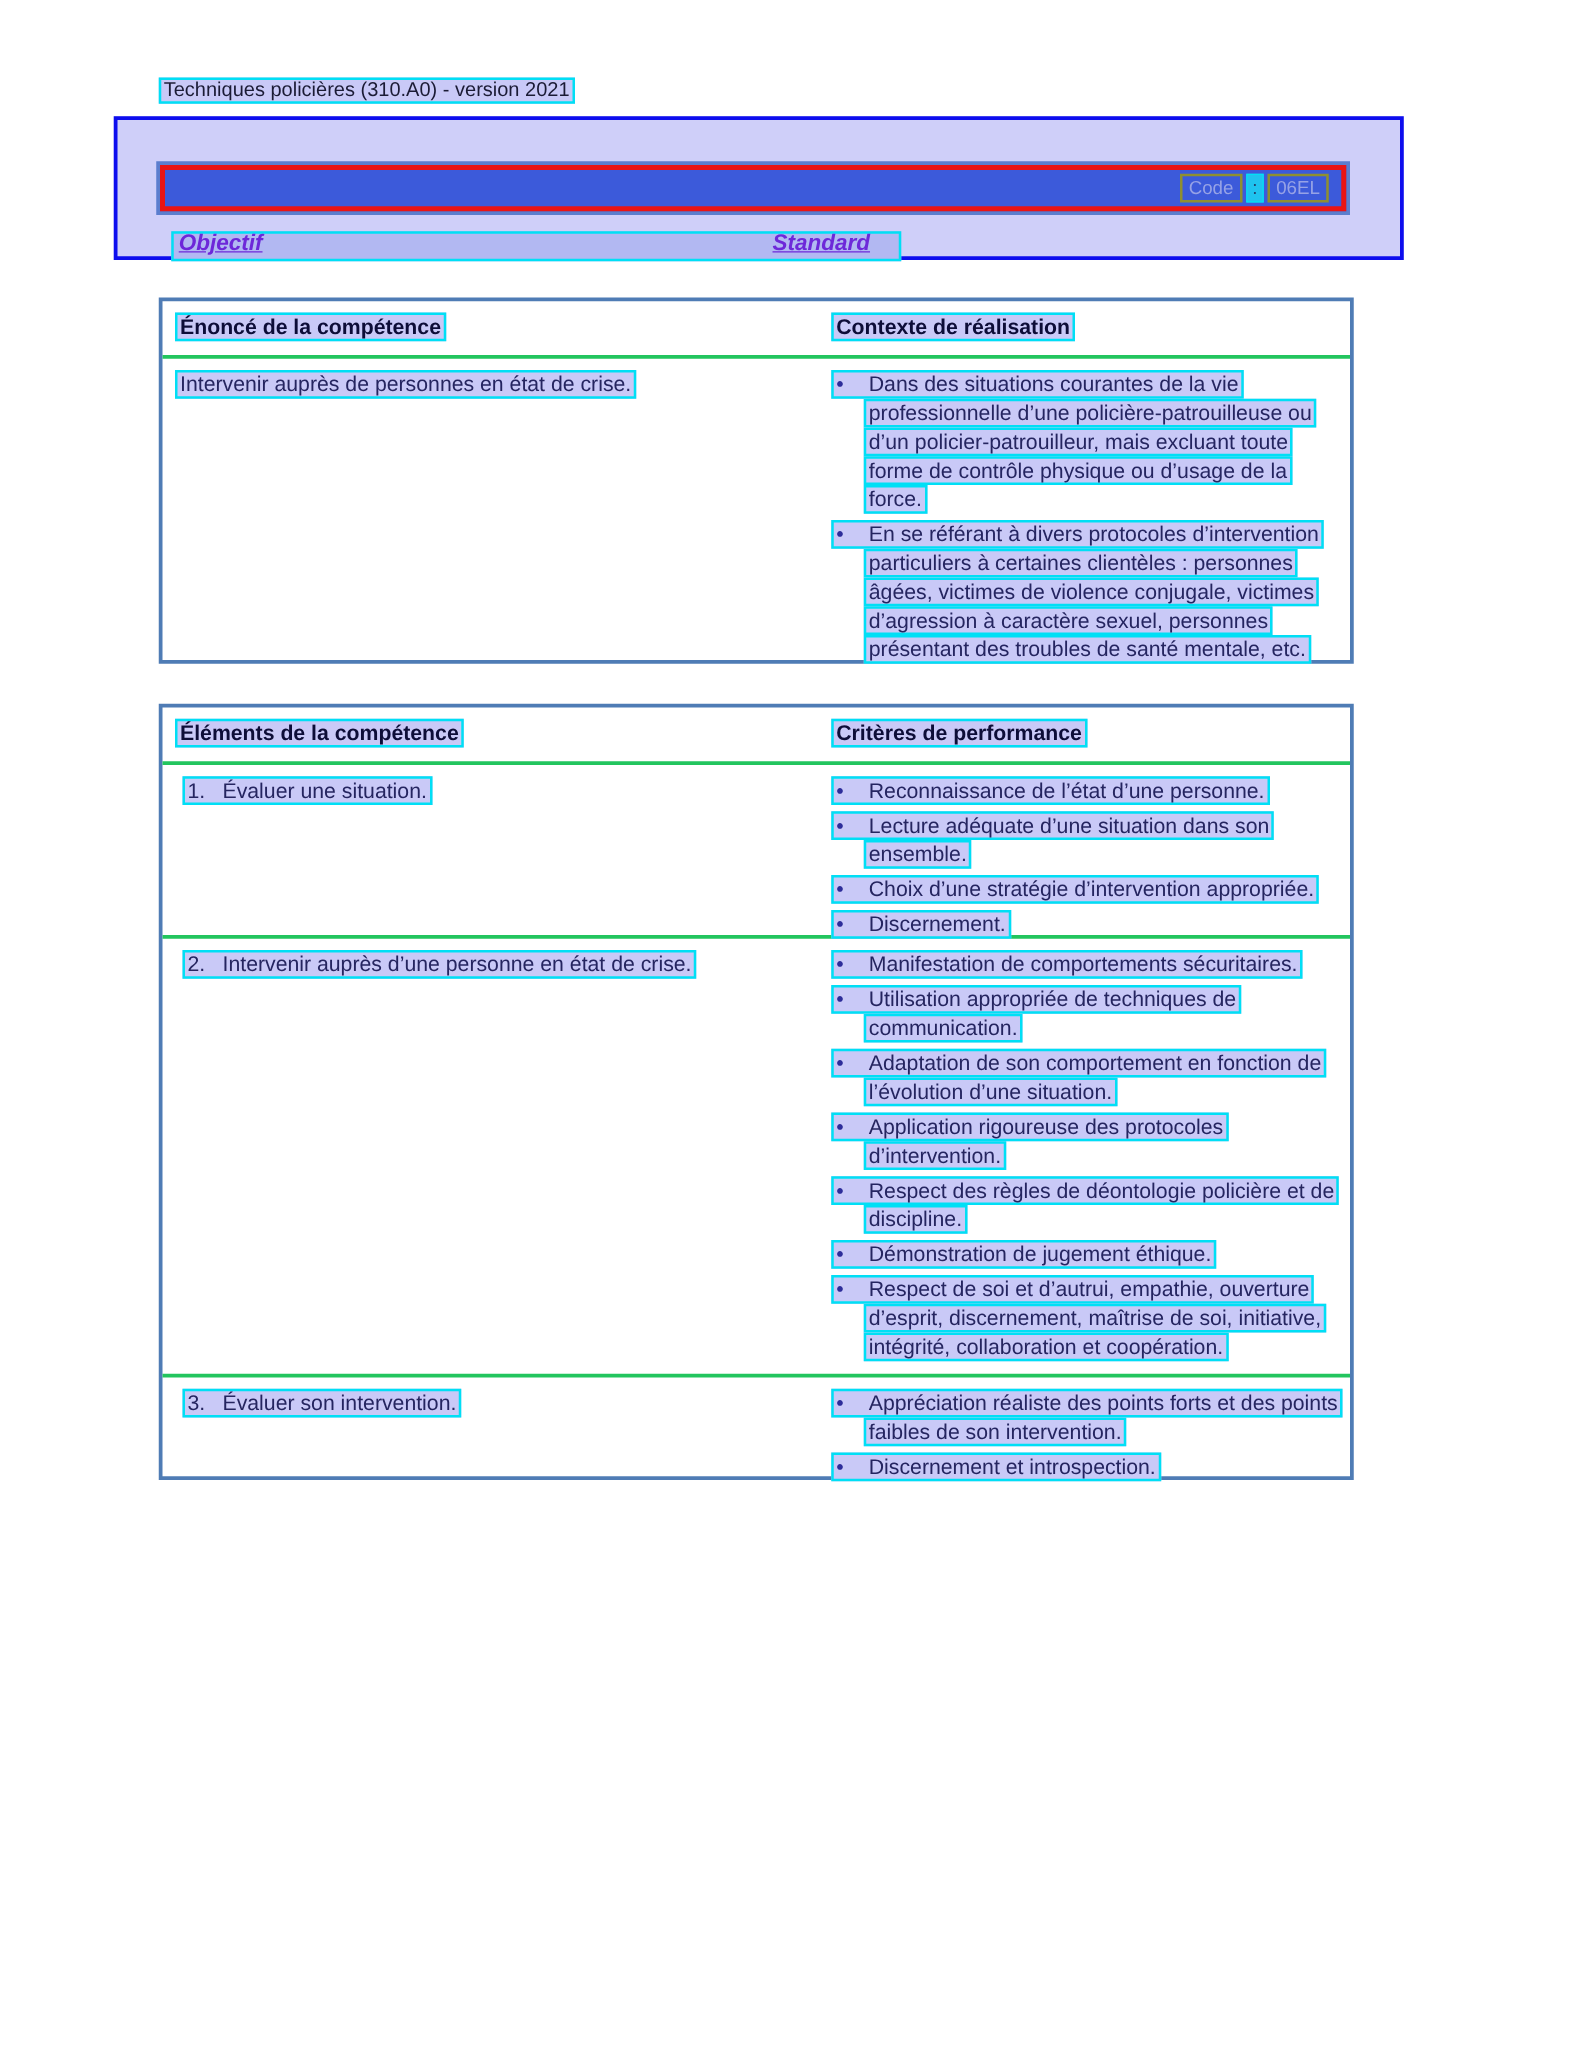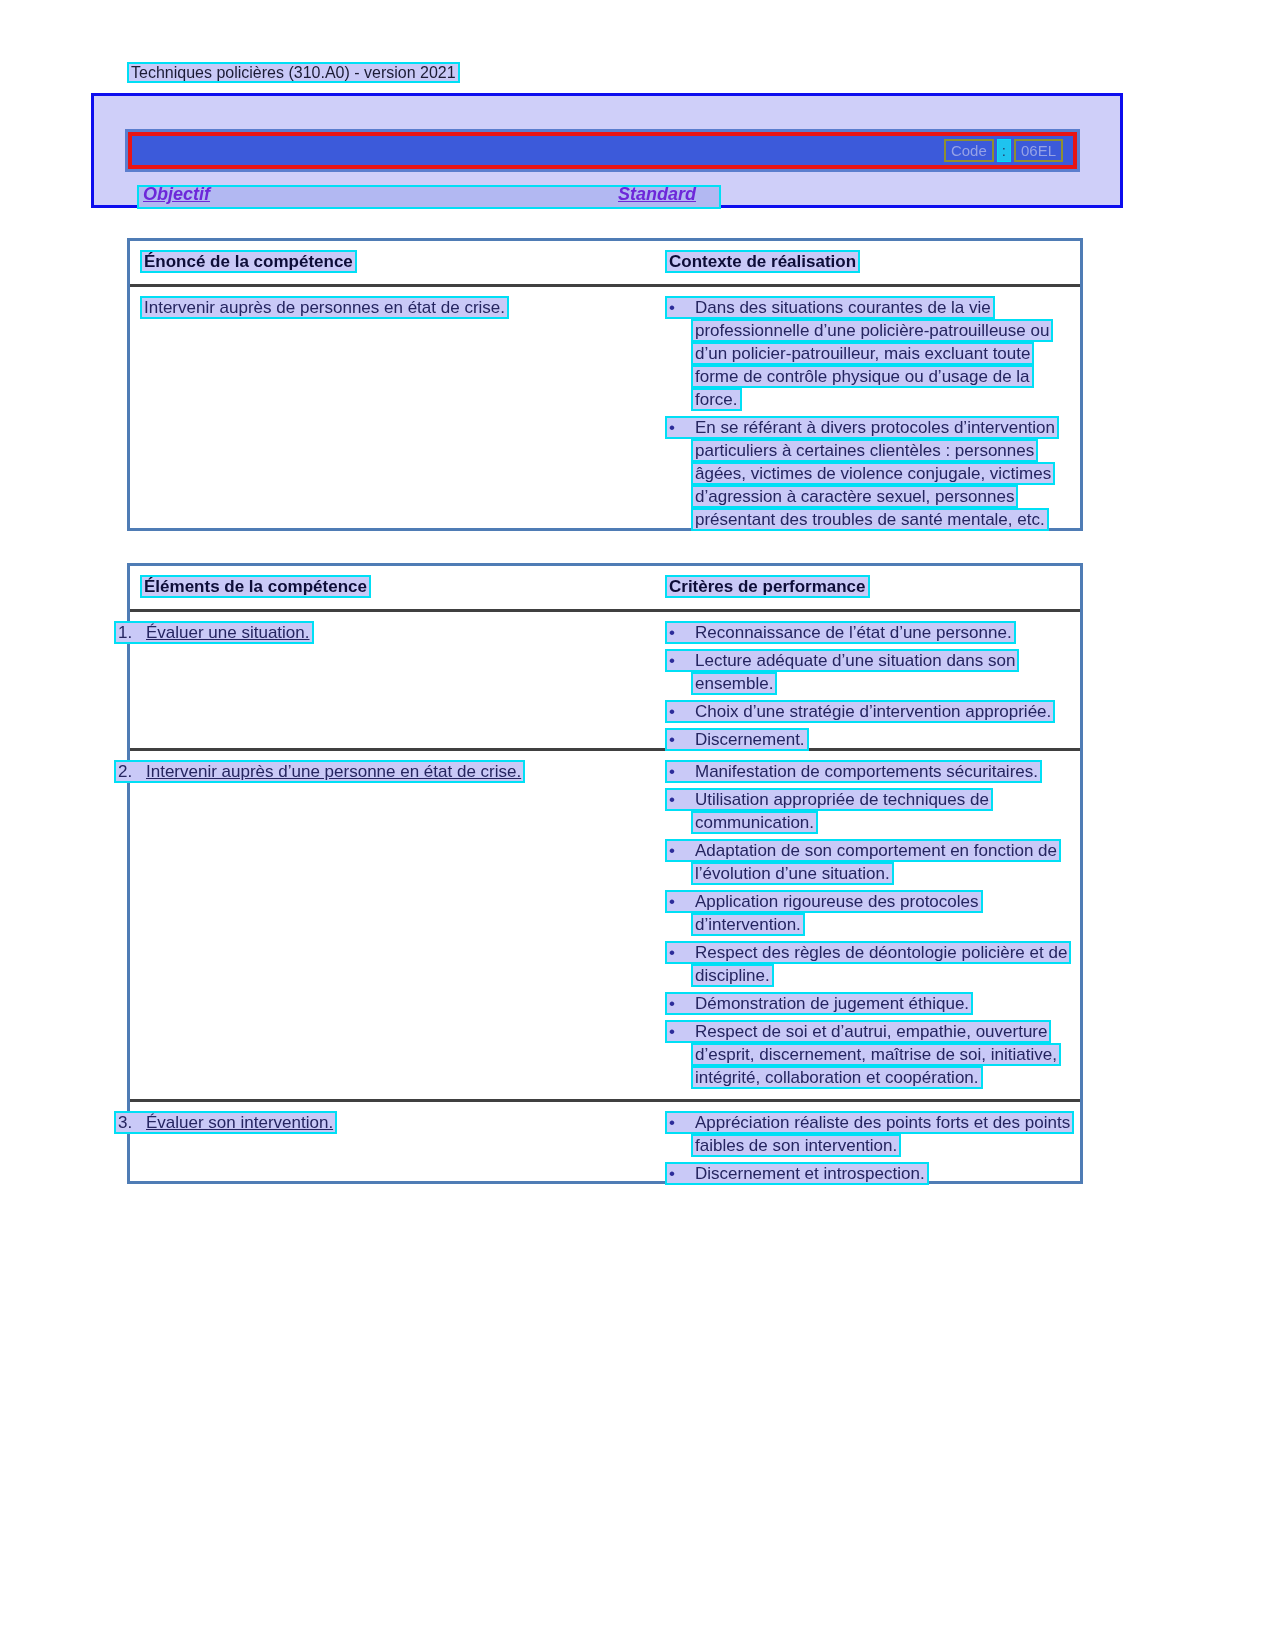--- a/index.html
+++ b/index.html
@@ -42,29 +42,29 @@
   }
   .objectif{position:absolute;left:4px;top:-3px;}
   .standard{position:absolute;left:479px;top:-3px;}
 
   
   .tbl{position:absolute;left:127px;width:950px;border:3px solid #4f7cb5;background:#ffffff;
        font-size:17px;line-height:23px;color:#252560;}
   .tbl-1{top:238px;}
   .tbl-2{top:563px;}
   .trow{display:grid;grid-template-columns:480px 1fr;gap:40px;}
-  .trow + .trow{border-top:3px solid #404040;}
+  .trow + .trow{border-top:3px solid #22c55e;}
   .th{font-weight:bold;color:#0d0d38;}
   .thead{height:43px;}
   .cell{padding:9px 10px 0 10px;}
   .cell-left{padding-right:30px;}
   .cell-right{padding-left:15px;padding-right:8px;}
   .bullet{margin:0 0 5px 0;padding-left:26px;text-indent:-26px;}
   .dot{display:inline-block;width:26px;text-indent:0;color:#2d2d9a;}
-  .numcell{padding-left:12px;text-indent:-28px;text-decoration:underline;}
+  .numcell{padding-left:44px;text-indent:-28px;}
   .num{display:inline-block;width:28px;text-indent:0;}
   .h-row1{height:136px;}
   .h-row2{height:348px;}
   .h-row3{height:79px;}
   .h-body1{height:241px;}
 
   .footer-text{position:absolute;left:127px;top:1483px;font-size:16px;color:#20204a;}
   .page-num{position:absolute;left:1062px;top:1500px;font-size:14px;color:#20204a;margin-top:48px;}
 </style>
 </head>

